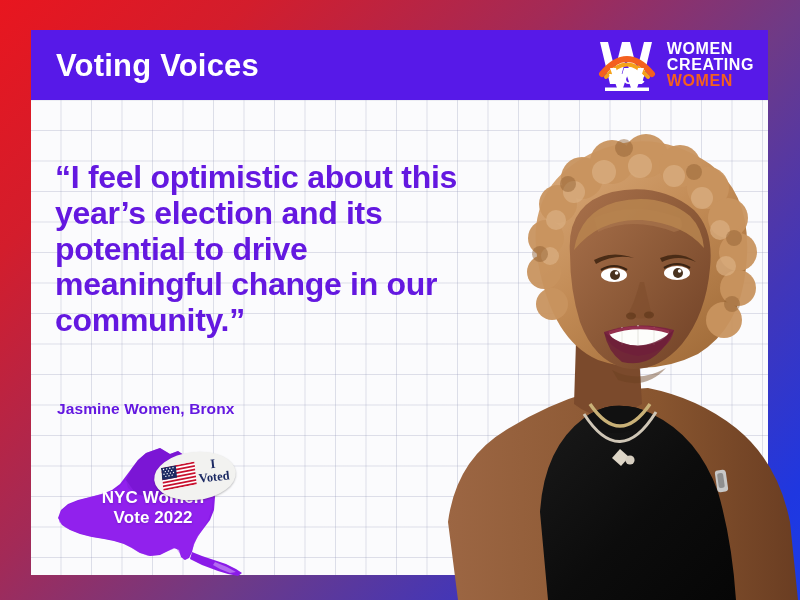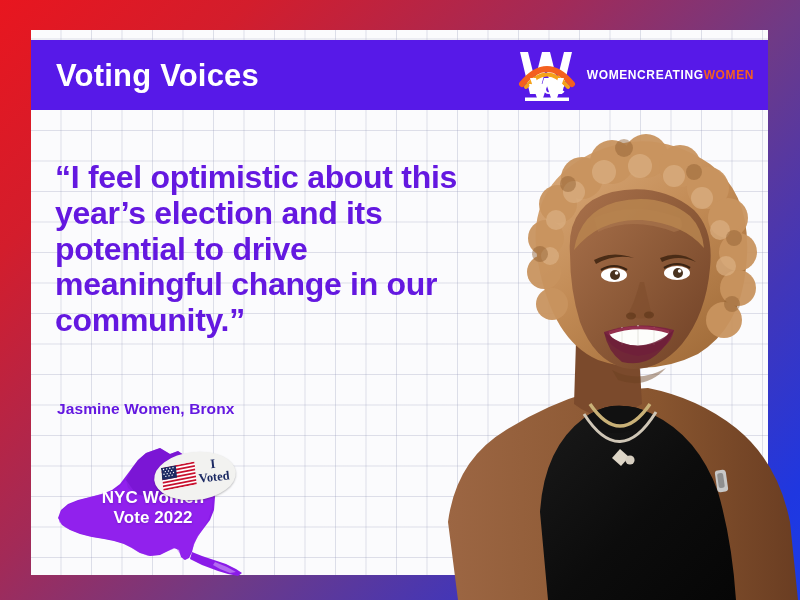--- a/index.html
+++ b/index.html
@@ -56,44 +56,43 @@
     left: 31px;
     top: 30px;
     width: 737px;
     height: 70px;
     background: #5719e8;
     display: flex;
     align-items: center;
     justify-content: space-between;
     box-sizing: border-box;
     padding: 0 14px 0 25px;
-    margin-top: 10px;
   }
   .header-title {
     color: #ffffff;
     font-size: 31px;
     font-weight: bold;
     letter-spacing: 0.2px;
     line-height: 1;
     white-space: nowrap;
   }
 
   
   .logo {
     display: flex;
     align-items: center;
     gap: 9px;
   }
   .logo-mark { width: 62px; height: 58px; display:block; }
   .logo-words {
     display: flex;
-    flex-direction: row;
+    flex-direction: column;
     line-height: 1.02;
     font-weight: bold;
-    font-size: 12px;
+    font-size: 16px;
     letter-spacing: 0.6px;
   }
   .lw-1 { color: #ffffff; }
   .lw-2 { color: #ffffff; }
   .lw-3 { color: #f4601f; }
 
   
   .quote {
     position: absolute;
     left: 55px;

